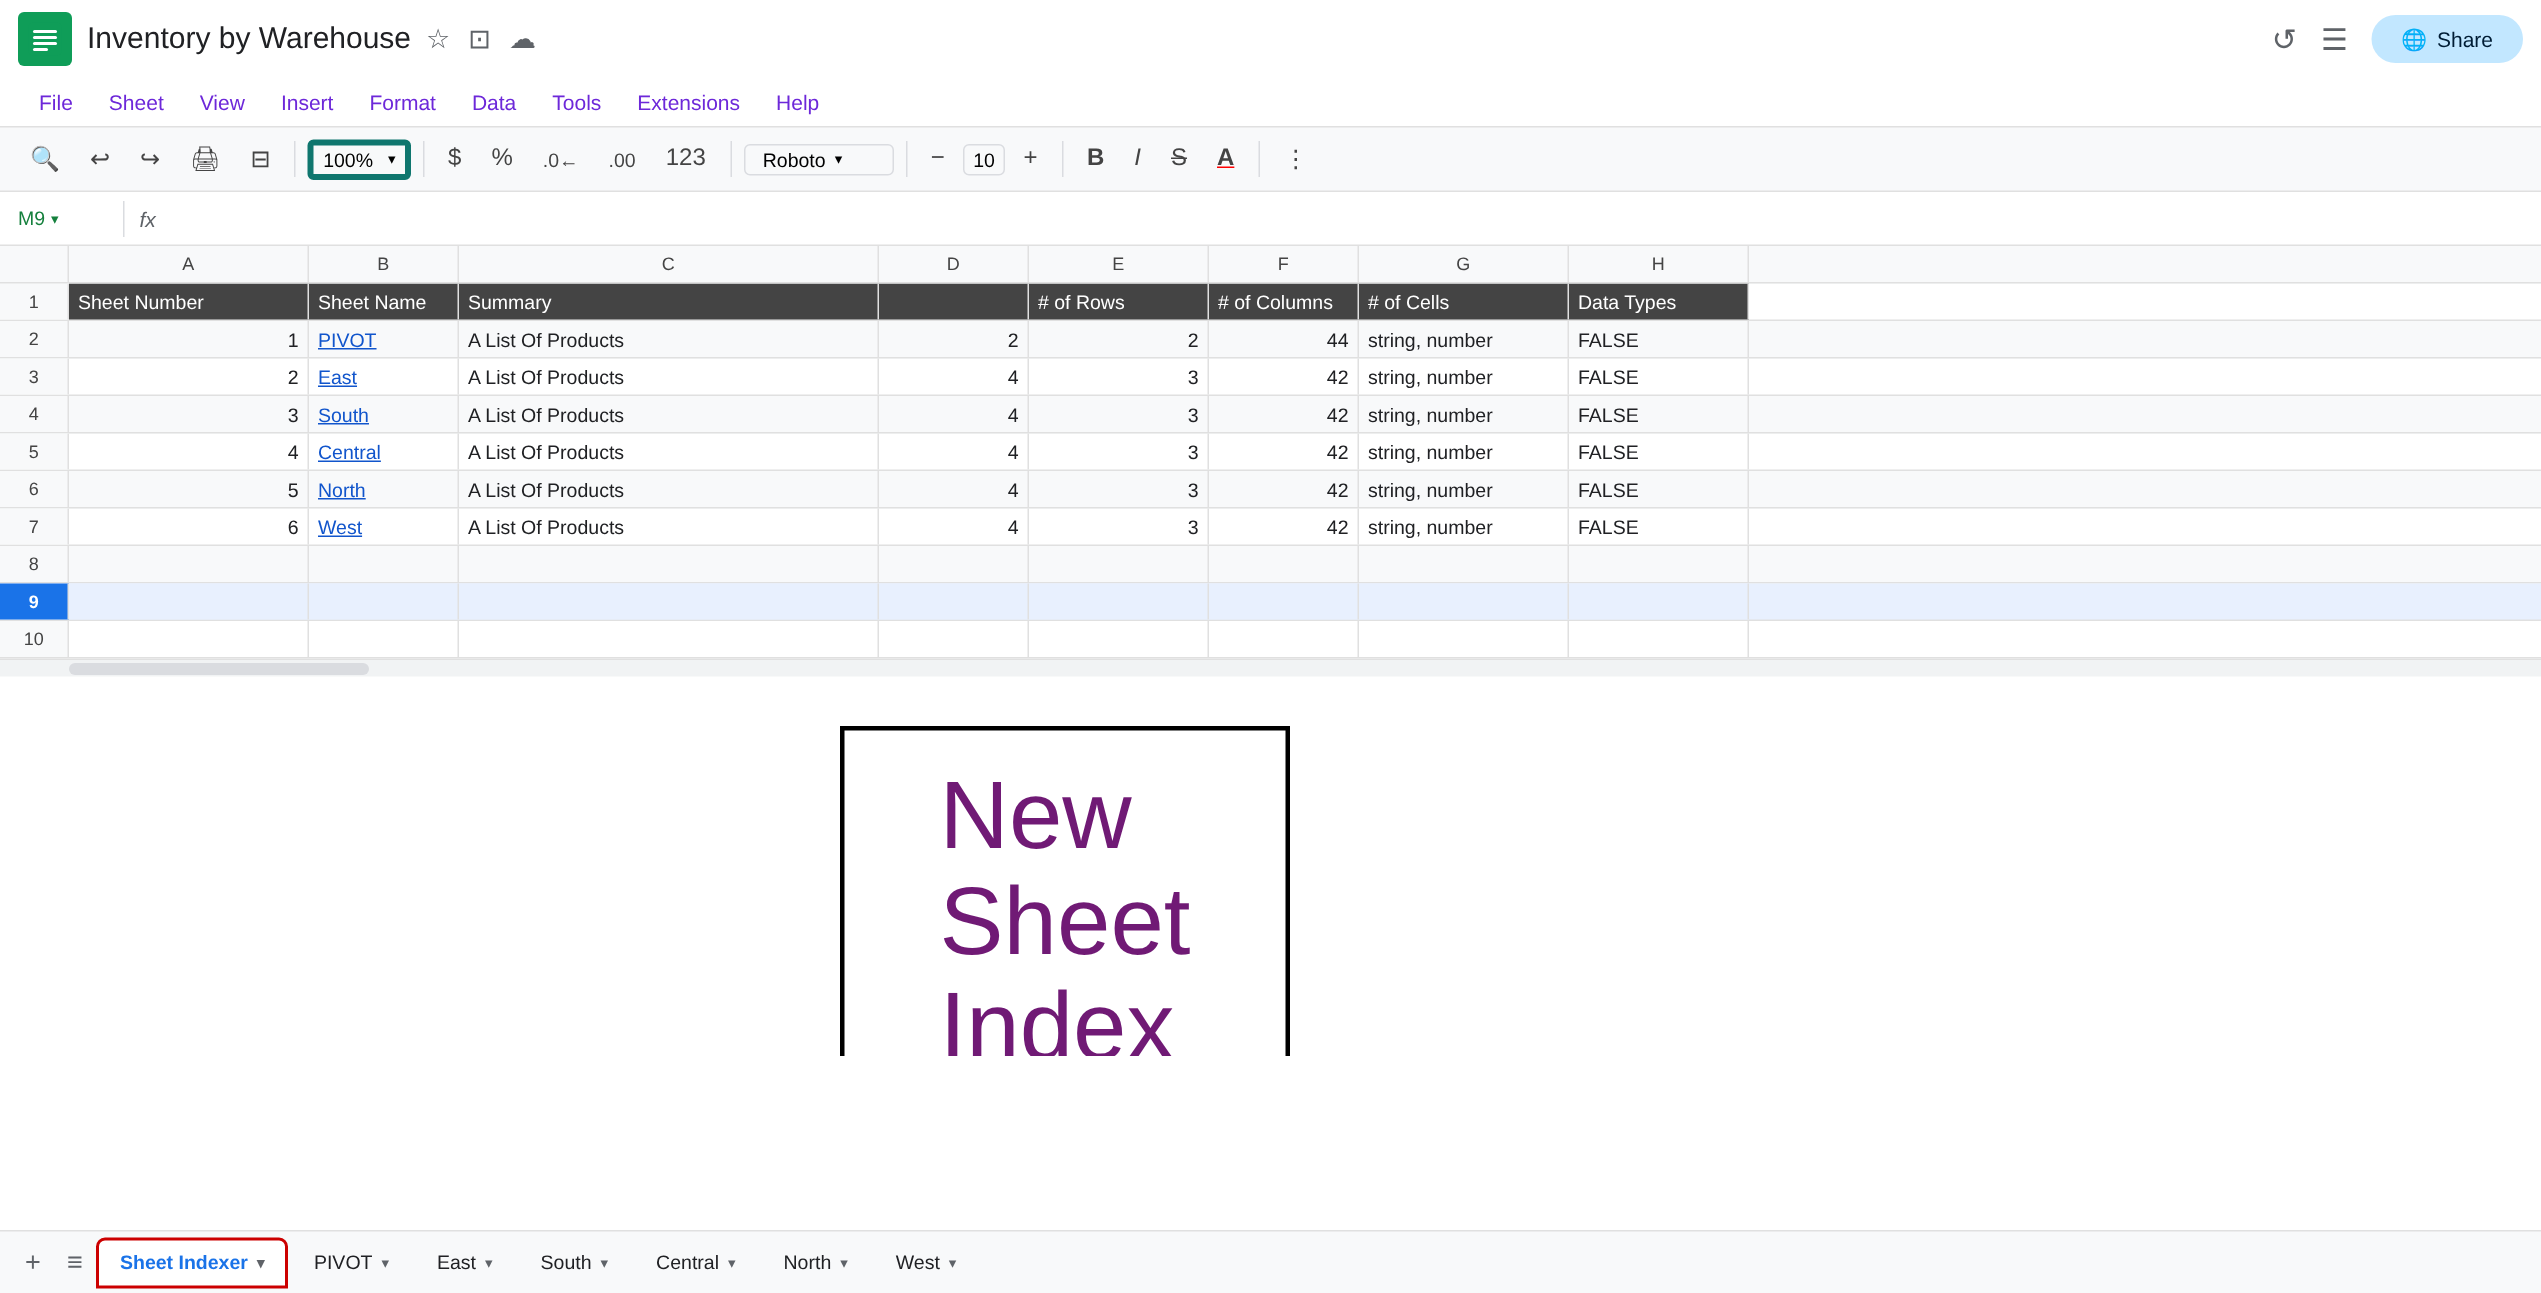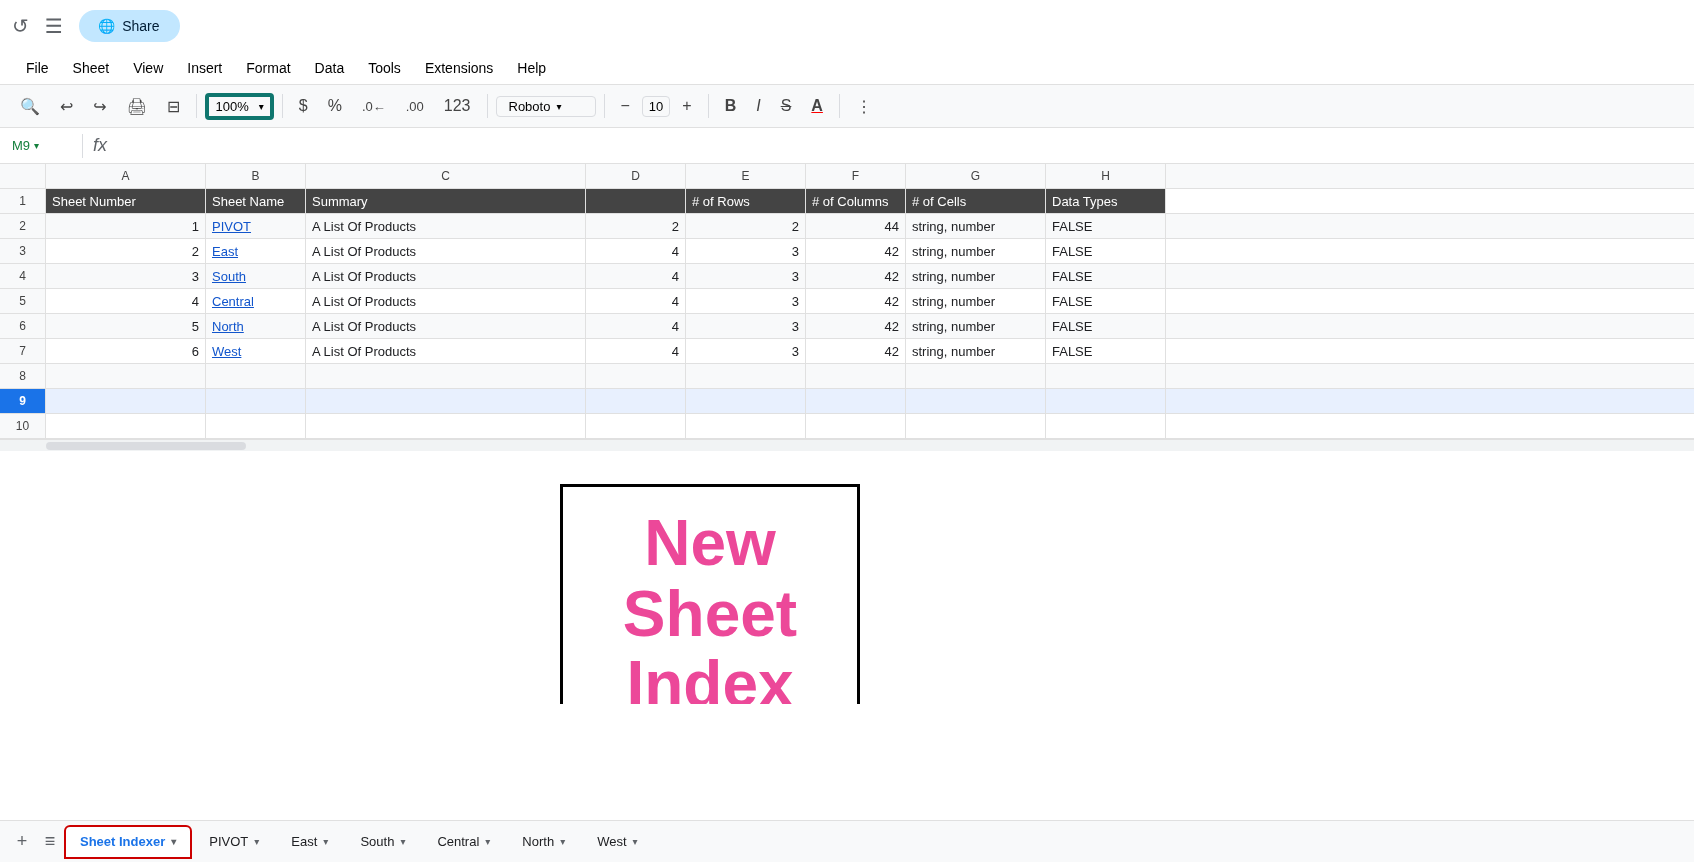--- a/index.html
+++ b/index.html
@@ -42,21 +42,21 @@
       display: flex;
       align-items: center;
       padding: 2px 16px;
       background: #fff;
       height: 32px;
       gap: 4px;
     }
     .menu-item {
       padding: 4px 10px;
       font-size: 14px;
-      color: #000000;
+      color: #6d28d9;
       cursor: pointer;
       border-radius: 4px;
     }
 
     
     #toolbar {
       display: flex;
       align-items: center;
       padding: 4px 12px;
       background: #f8f9fa;
@@ -111,21 +111,21 @@
       height: 36px;
       gap: 10px;
     }
     #cell-ref {
       display: flex; align-items: center; gap: 4px;
       font-size: 13px;
       color: #15803d;
       min-width: 60px;
     }
     #formula-divider { width: 1px; height: 24px; background: #dadce0; }
-    #fx-label { color: #5f6368; font-size: 18px; font-style: italic; }
+    #fx-label { color: #5f6368; font-size: 14px; font-style: italic; }
 
     
     #spreadsheet {
       display: flex;
       flex-direction: column;
       background: #fff;
       flex: 1;
       overflow: hidden;
     }
 
@@ -207,23 +207,23 @@
       height: 260px;
       border: 3px solid #000;
       background: white;
       display: flex;
       align-items: center;
       justify-content: center;
       z-index: 10;
     }
     #annotation-text {
       font-size: 64px;
-      font-weight: 700;
-      color: #ec4899;
-      text-align: center;
+      font-weight: 400;
+      color: #701a75;
+      text-align: left;
       line-height: 1.1;
     }
 
     
     #sheet-tabs-bar {
       display: flex;
       align-items: center;
       background: #f8f9fa;
       border-top: 1px solid #e0e0e0;
       height: 42px;
@@ -267,20 +267,37 @@
     #spreadsheet-area {
       position: relative;
       height: 540px;
       overflow: hidden;
     }
   </style>
 </head>
 <body>
 
 <div id="top-bar">
+  <div id="top-bar-left">
+    <div id="app-icon">
+      <svg width="22" height="22" viewBox="0 0 22 22">
+        <rect width="22" height="22" rx="3" fill="#0f9d58"></rect>
+        <rect x="3" y="5" width="16" height="2" fill="white" rx="1"></rect>
+        <rect x="3" y="9" width="16" height="2" fill="white" rx="1"></rect>
+        <rect x="3" y="13" width="16" height="2" fill="white" rx="1"></rect>
+        <rect x="3" y="17" width="10" height="2" fill="white" rx="1"></rect>
+      </svg>
+    </div>
+    <span id="doc-title">Inventory by Warehouse</span>
+    <div id="doc-icons">
+      <span style="cursor:pointer;">☆</span>
+      <span style="cursor:pointer;">⊡</span>
+      <span style="cursor:pointer;">☁</span>
+    </div>
+  </div>
   <div id="top-bar-right">
     <span style="font-size:20px; cursor:pointer; color:#5f6368;">↺</span>
     <span style="font-size:20px; cursor:pointer; color:#5f6368;">☰</span>
     <button id="share-btn">
       <span>🌐</span>
       <span>Share</span>
     </button>
   </div>
 </div>
 

